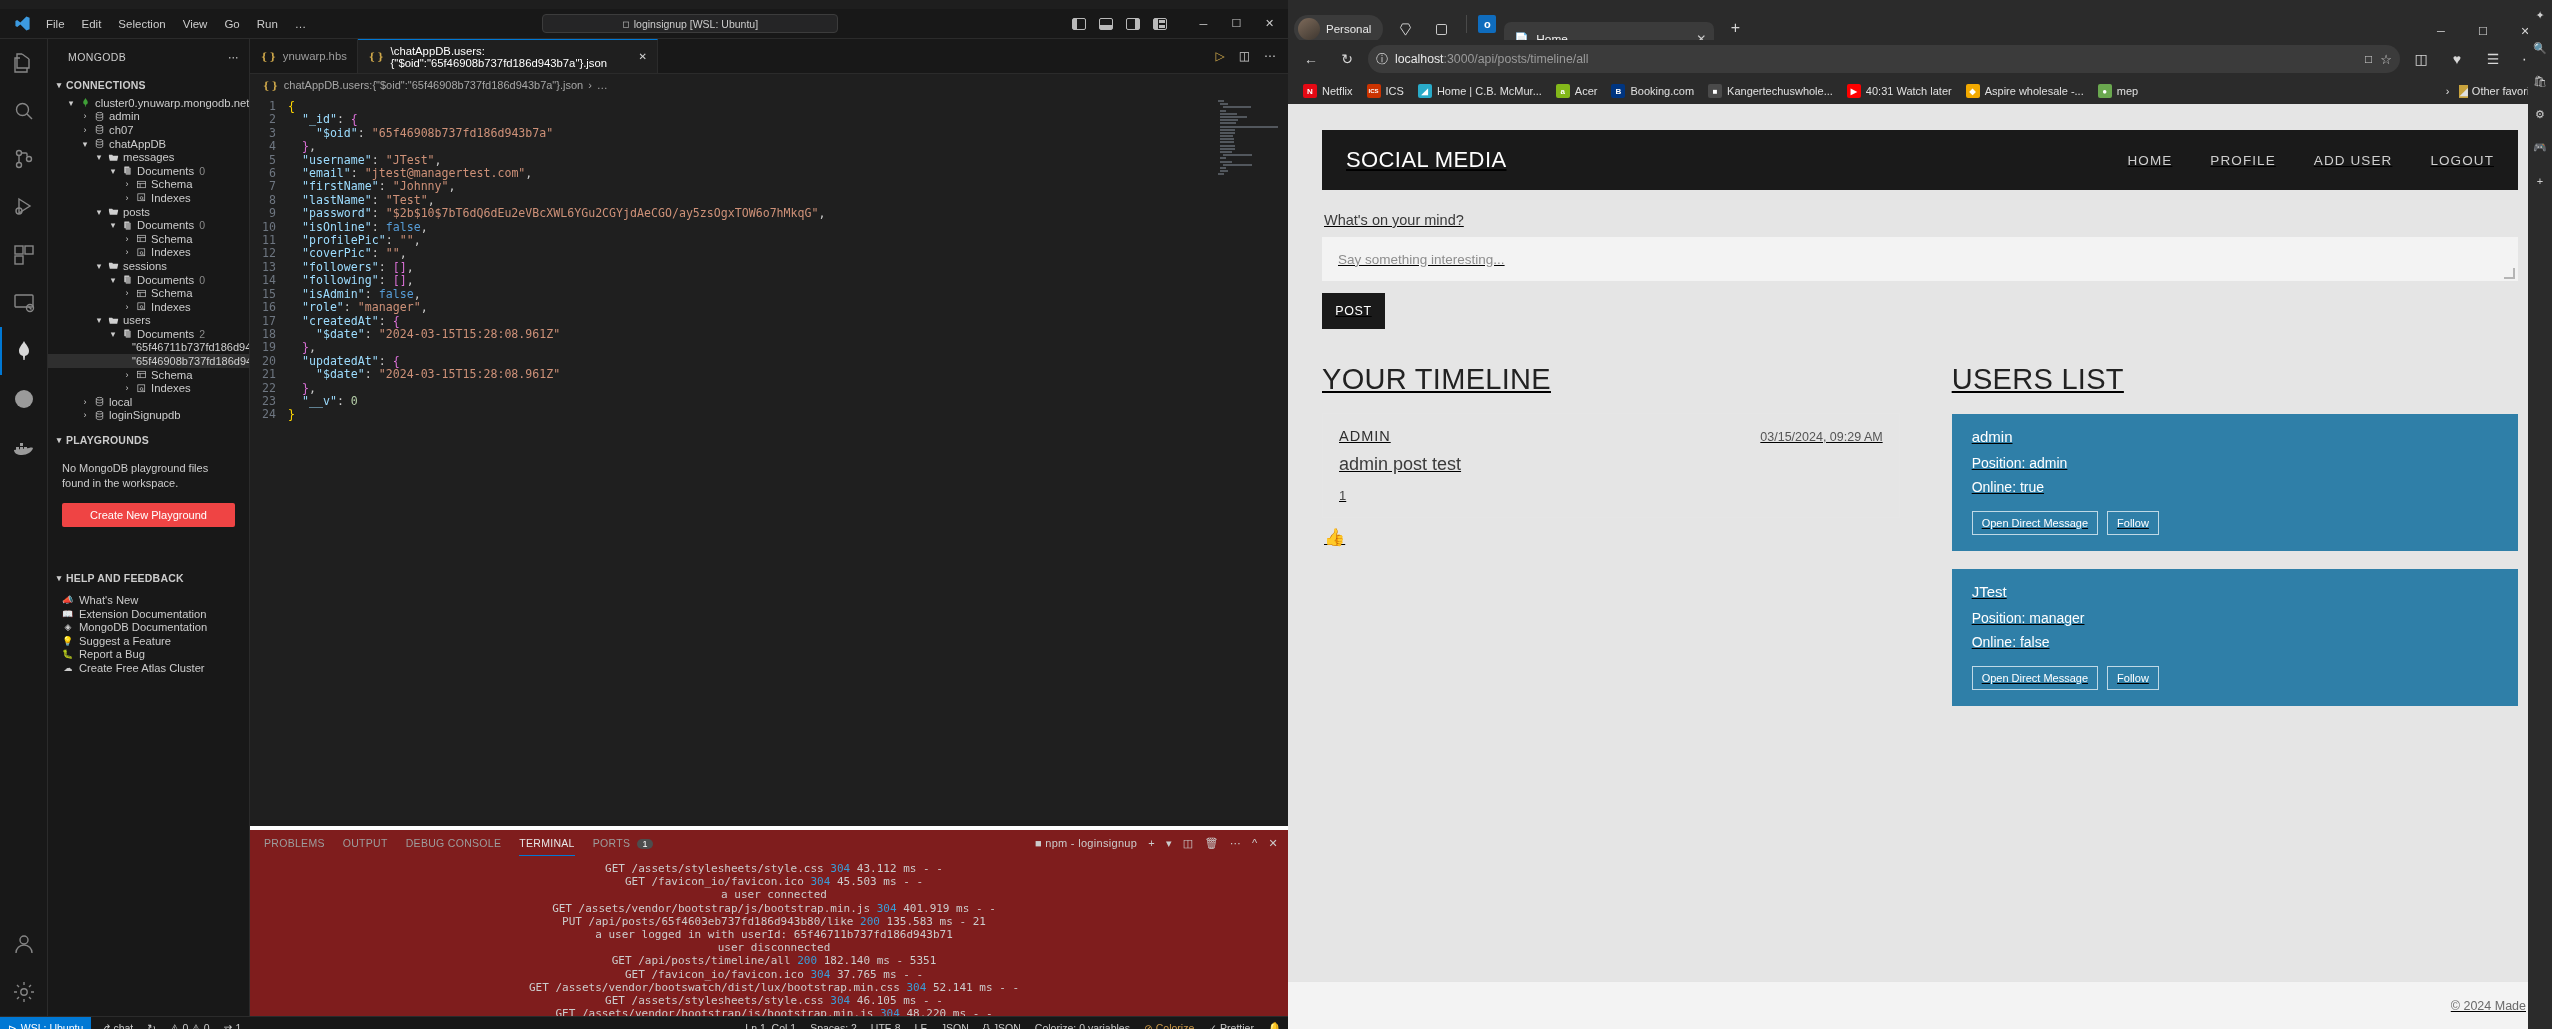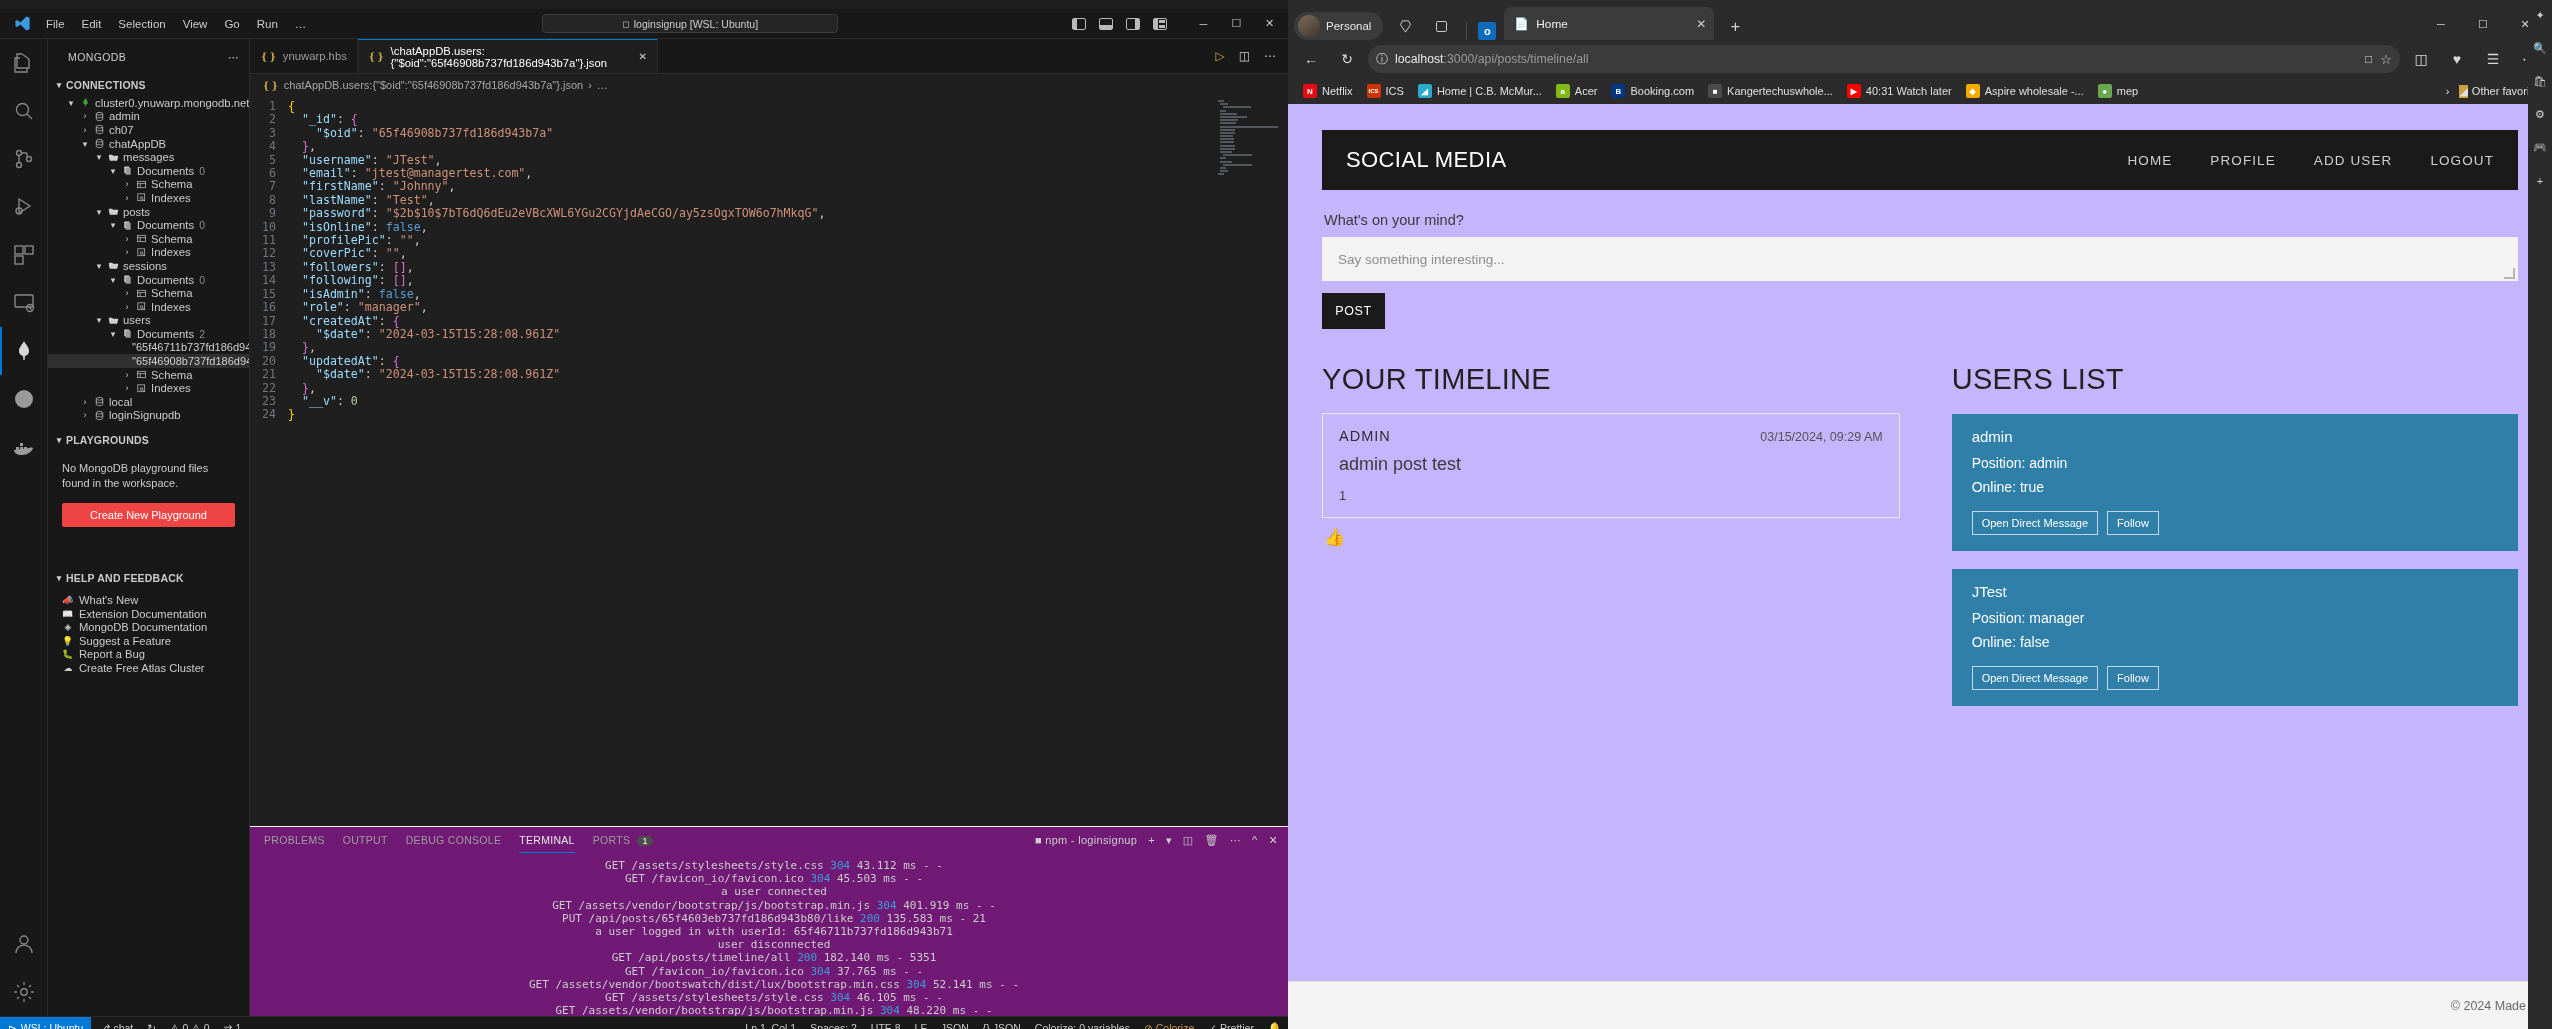--- a/index.html
+++ b/index.html
@@ -93,21 +93,21 @@
      padding-top:4px; }
   .codelines { flex:1; padding-top:4px; position:relative; padding-left:4px;
      white-space:pre; overflow:hidden; }
   .minimap { position:absolute; right:10px; top:4px; width:60px; height:120px;
      opacity:.55; }
   .mm-line { height:2px; margin-bottom:1.2px; }
   .k { color:#9cdcfe; } .s { color:#ce9178; } .p { color:#cccccc; }
   .b { color:#569cd6; } .n { color:#b5cea8; } .br { color:#da70d6; }
   .brc { color:#ffd700; }
 
-  .panel { height:190px; background:#701a75; border-top:1px solid #ffffff;
+  .panel { height:190px; background:#7f1d1d; border-top:4px solid #ffffff;
      display:flex; flex-direction:column; }
   .panel-tabs { height:26px; display:flex; align-items:center; gap:18px;
      padding-left:14px; font-size:10.5px; color:#9d9d9d; letter-spacing:.3px; }
   .panel-tabs .pt { position:relative; padding:4px 0; }
   .panel-tabs .pt.active { color:#e7e7e7; }
   .panel-tabs .pt.active::after { content:""; position:absolute; left:0; right:0; bottom:-3px;
      height:1px; background:#0078d4; }
   .badge { background:#4d4d4d; color:#fff; border-radius:9px; font-size:9px;
      padding:0px 5px; margin-left:4px; }
   .panel-right { margin-left:auto; display:flex; align-items:center; gap:11px;
@@ -120,21 +120,21 @@
      font-size:10.5px; color:#ccc; border-top:1px solid #2b2b2b; }
   .sb-remote { background:#0078d4; color:#fff; height:22px; display:flex; align-items:center;
      gap:4px; padding:0 8px; font-size:10.5px; }
   .st { padding:0 7px; display:flex; align-items:center; gap:3px; }
   .st.right { margin-left:auto; }
   .err { color:#cd9a4a; }
 
   
   .browser { width:1264px; height:1029px; background:#2b2b2b; display:flex;
      flex-direction:column; }
-  .br-tabstrip { height:40px; display:flex; align-items:flex-end; padding:0 6px;
+  .br-tabstrip { height:40px; display:flex; align-items:flex-start; padding:15px 6px;
      background:#2b2b2b; gap:8px; }
   .profile-pill { display:flex; align-items:center; gap:6px; background:#3b3b3b;
      border-radius:16px; padding:3px 12px 3px 4px; height:28px; }
   .avatar-img { width:22px; height:22px; border-radius:50%;
      background:linear-gradient(145deg,#7d6a5a,#3e3730); }
   .profile-pill span { font-size:11.5px; color:#e8e8e8; }
   .tsicon { width:28px; height:28px; display:flex; align-items:center; justify-content:center;
      color:#d5d5d5; }
   .tsicon svg { width:15px; height:15px; }
   .vsep { width:1px; height:18px; background:#4a4a4a; margin:0 3px; }
@@ -162,22 +162,22 @@
   .omnibox .urltext .dim { color:#9a9a9a; }
   .om-right { display:flex; align-items:center; gap:8px; }
 
   .br-bookmarks { height:26px; display:flex; align-items:center; gap:0px; padding:0 8px;
      background:#2b2b2b; font-size:11px; color:#e0e0e0; }
   .bm { display:flex; align-items:center; gap:5px; padding:3px 7px; white-space:nowrap; }
   .bm .fav { width:14px; height:14px; border-radius:2px; display:flex; align-items:center;
      justify-content:center; font-size:8px; font-weight:bold; color:#fff; }
   .bm-right { margin-left:auto; display:flex; align-items:center; gap:4px; }
 
-  .page { flex:1; background:#c4b5fd; overflow:hidden; position:relative;
-     display:flex; flex-direction:column; }
+  .page { flex:1; background:#e5e5e5; overflow:hidden; position:relative;
+     display:flex; flex-direction:column;text-decoration:underline; }
   .page-inner { flex:1; padding:26px 34px 0 34px; overflow:hidden; }
   .navbar { background:#1a1a1a; height:60px; display:flex; align-items:center;
      padding:0 24px; gap:38px; }
   .brand { color:#fff; font-size:22px; letter-spacing:.4px; }
   .navlink { color:#cfcfcf; font-size:13.5px; letter-spacing:1.1px; }
   .nav-right { margin-left:auto; display:flex; gap:38px; }
   .whats { font-size:14.5px; color:#3a3a3a; margin:22px 0 9px 2px; }
   .post-input { background:#f3f3f3; height:44px; display:flex; align-items:center;
      padding:0 16px; color:#8d8d8d; font-size:13.5px; position:relative; }
   .post-input::after { content:""; position:absolute; right:3px; bottom:2px;

